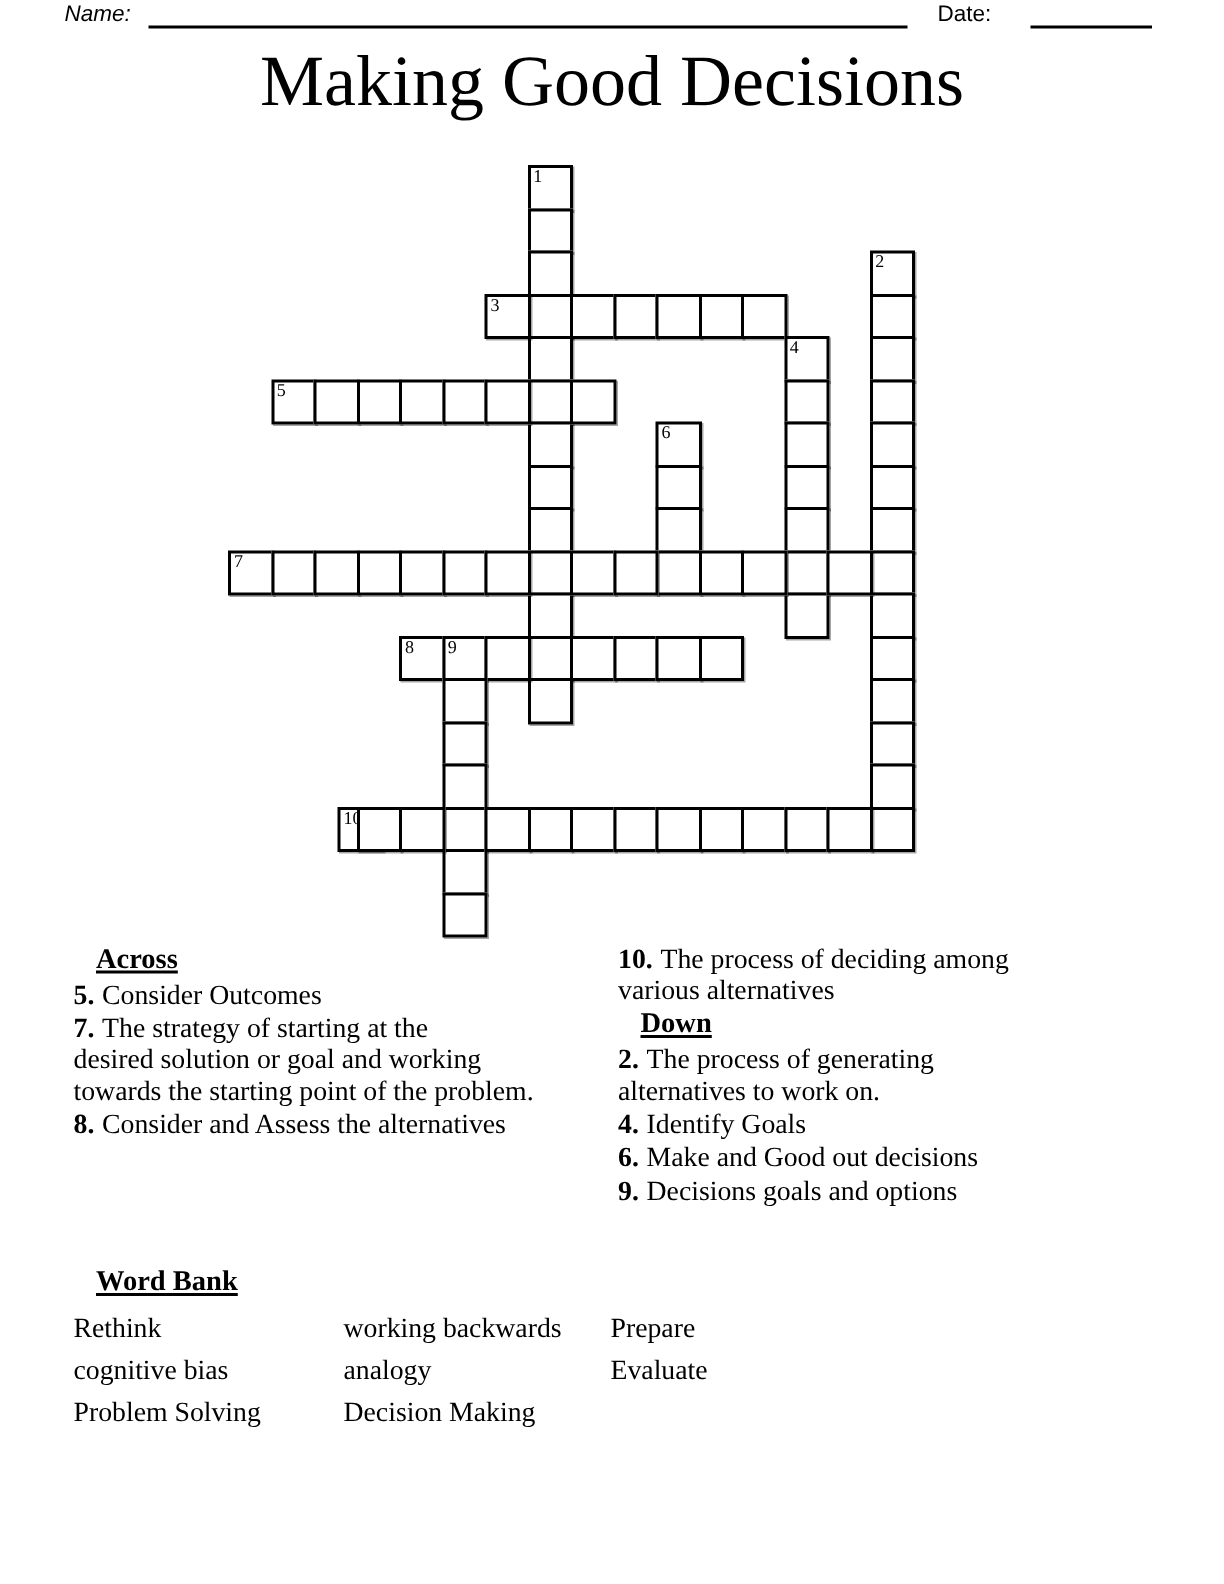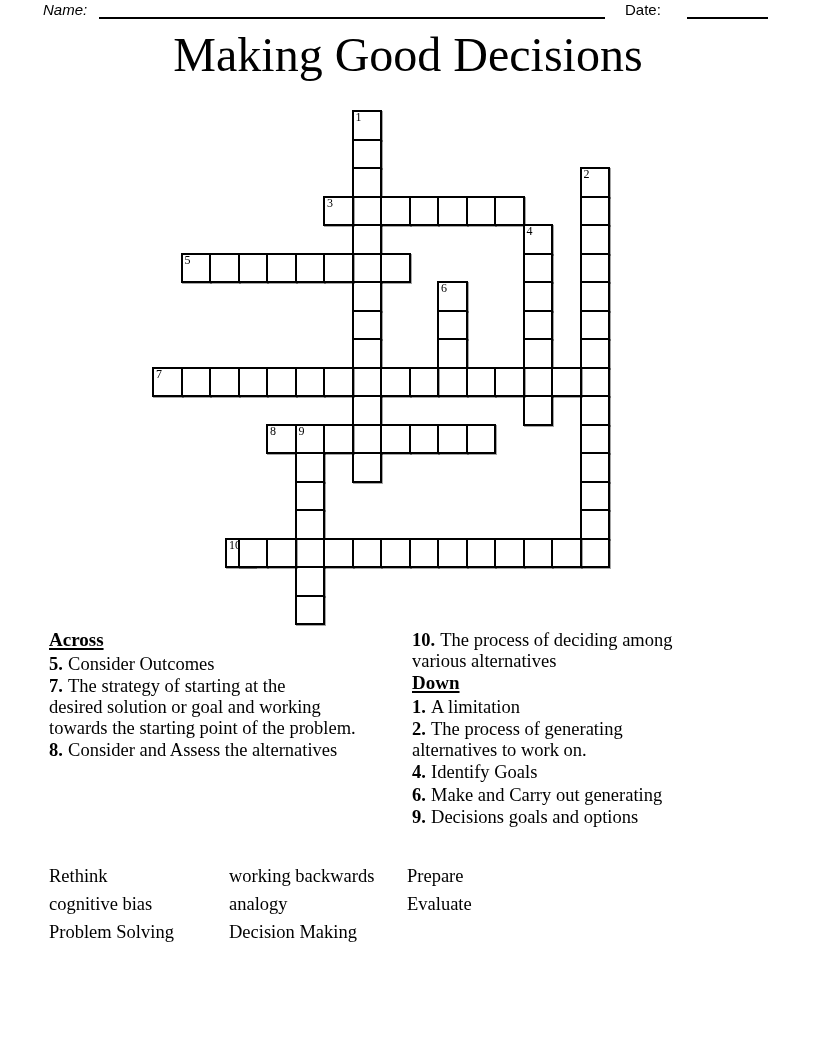--- a/index.html
+++ b/index.html
@@ -45,29 +45,29 @@
 
   
   .clue-col { font-size: 18.5px; line-height: 20.8px; }
   #clues-left  { left: 49px;  top: 630px; width: 392px; }
   #clues-right { left: 412px; top: 630px; width: 372px; }
   .heading {
     font-weight: bold; font-size: 19px;
     text-decoration: underline;
     text-decoration-thickness: 2px;
     text-underline-offset: 2px;
-    margin: 0 0 3px 0;
+    margin: 0 0 3px 15px;
   }
   .clue { margin: 0 0 1.5px 0; }
   .clue-num { font-weight: bold; margin-right: 0.28em; }
   .clue-text { white-space: pre-line; }
 
   
   #word-bank { left: 49px; top: 844px; width: 730px; font-size: 18.5px; }
-  #wb-cols { position: relative; margin-top: 18px; height: 112px; }
+  #wb-cols { position: relative; margin-top: 6px; height: 112px; }
   .wb-col { position: absolute; top: 0; }
   .wb-item { height: 28px; line-height: 28px; }
 </style>
 </head>
 <body>
 
 <span class="abs field-label" style="left:43px; top:2px;font-style:italic;">Name:</span>
 <div class="abs blank-line" style="left:99px; top:0; width:506px;"></div>
 <span class="abs field-label" style="left:625px; top:2px;">Date:</span>
 <div class="abs blank-line" style="left:687px; top:0; width:81px;"></div>
@@ -196,30 +196,30 @@
     </div>
 </div>
 
 <div id="clues-right" class="abs clue-col">
   <div id="across-overflow">
       <div class="clue"><span class="clue-num">10.</span><span class="clue-text">The process of deciding among
 various alternatives</span></div>
     </div>
   <div class="heading">Down</div>
   <div id="down-list">
-      <div class="clue"><span class="clue-num">1.</span><span class="clue-text">A limitation</span></div>
       <div class="clue"><span class="clue-num">2.</span><span class="clue-text">The process of generating
 alternatives to work on.</span></div>
       <div class="clue"><span class="clue-num">4.</span><span class="clue-text">Identify Goals</span></div>
-      <div class="clue"><span class="clue-num">6.</span><span class="clue-text">Make and Carry out generating</span></div>
+      <div class="clue"><span class="clue-num">6.</span><span class="clue-text">Make and Good out decisions</span></div>
       <div class="clue"><span class="clue-num">9.</span><span class="clue-text">Decisions goals and options</span></div>
     </div>
 </div>
 
 <div id="word-bank" class="abs">
+  <div class="heading">Word Bank</div>
   <div id="wb-cols">
       <div class="wb-col" style="left: 0px;">
         <div class="wb-item">Rethink</div>
         <div class="wb-item">cognitive bias</div>
         <div class="wb-item">Problem Solving</div>
       </div>
       <div class="wb-col" style="left: 180px;">
         <div class="wb-item">working backwards</div>
         <div class="wb-item">analogy</div>
         <div class="wb-item">Decision Making</div>

